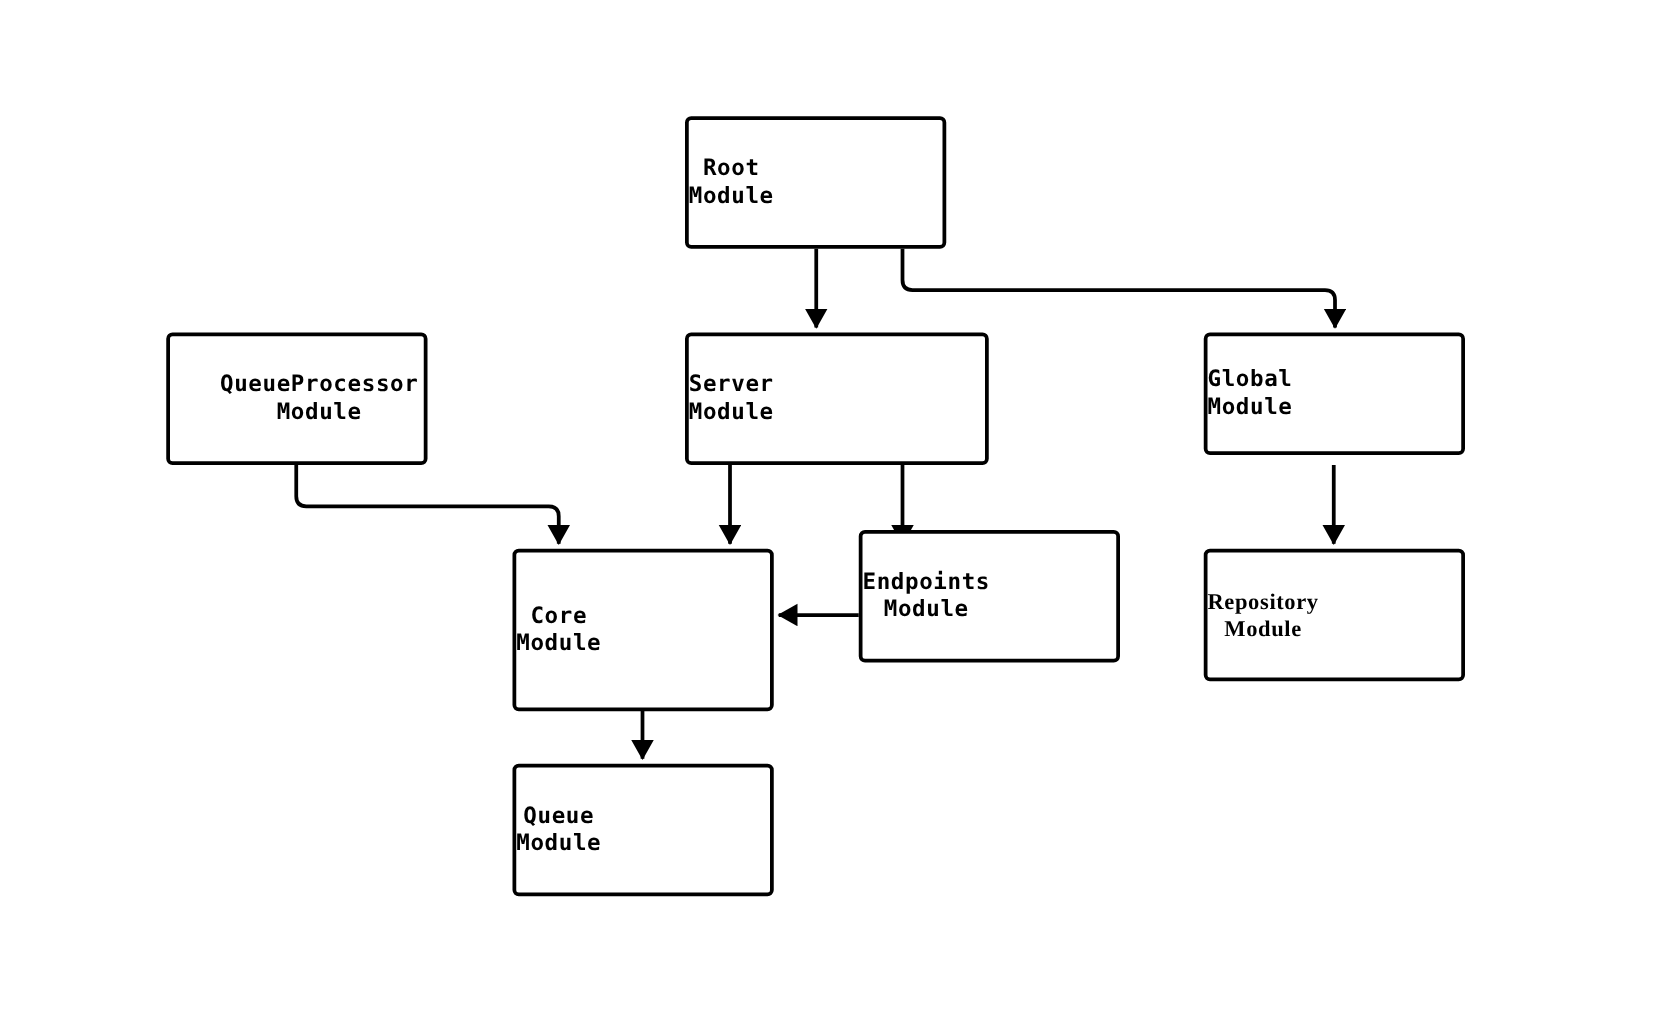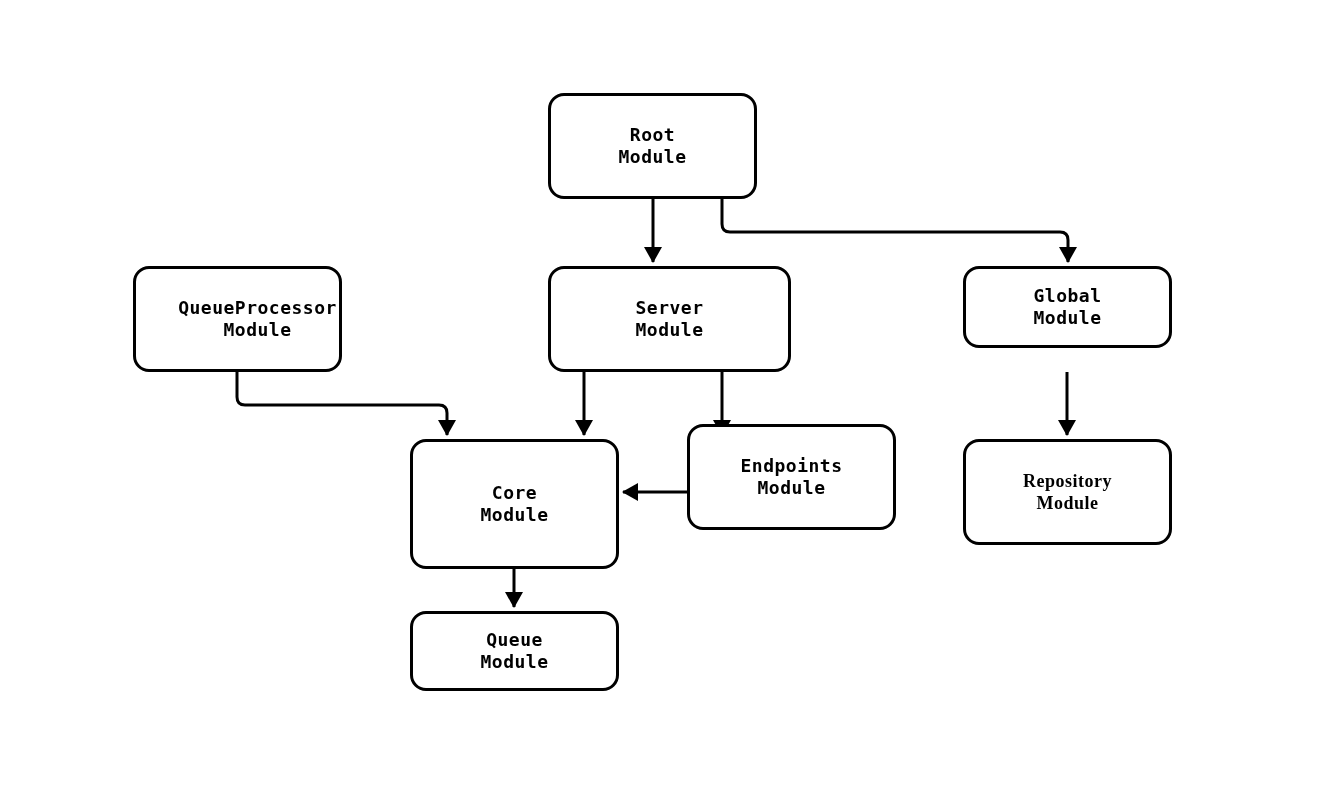--- a/index.html
+++ b/index.html
@@ -31,24 +31,23 @@
     fill: none;
     stroke: var(--stroke, #000000);
     stroke-width: 3;
     stroke-linejoin: round;
   }
   .node {
     position: absolute;
     box-sizing: border-box;
     background: var(--node-fill, #ffffff);
     border: 3px solid var(--stroke, #000000);
-    border-radius: 16px;
+    border-radius: 5px;
     display: flex;
     align-items: center;
-    justify-content: center;
     text-align: center;
   }
   .node-label {
     white-space: pre-line;
     font-size: 18px;
     font-weight: bold;
     line-height: 22px;
     color: var(--text, #000000);
     letter-spacing: 0.5px;
   }
@@ -80,33 +79,33 @@
 Module</span>
     </div>
     <div class="node" style="left: 133px; top: 266px; width: 209px; height: 106px; padding-left: 40px;">
       <span class="node-label">QueueProcessor
 Module</span>
     </div>
     <div class="node" style="left: 548px; top: 266px; width: 243px; height: 106px;">
       <span class="node-label">Server
 Module</span>
     </div>
-    <div class="node" style="left: 963px; top: 266px; width: 209px; height: 82px;">
+    <div class="node" style="left: 963px; top: 266px; width: 209px; height: 98px;">
       <span class="node-label">Global
 Module</span>
     </div>
     <div class="node" style="left: 410px; top: 439px; width: 209px; height: 130px;">
       <span class="node-label">Core
 Module</span>
     </div>
     <div class="node" style="left: 687px; top: 424px; width: 209px; height: 106px;">
       <span class="node-label">Endpoints
 Module</span>
     </div>
     <div class="node" style="left: 963px; top: 439px; width: 209px; height: 106px; font-family: Liberation Serif, serif;">
       <span class="node-label">Repository
 Module</span>
     </div>
-    <div class="node" style="left: 410px; top: 611px; width: 209px; height: 80px;">
+    <div class="node" style="left: 410px; top: 611px; width: 209px; height: 106px;">
       <span class="node-label">Queue
 Module</span>
     </div>
   </div>
 
 </body></html>

